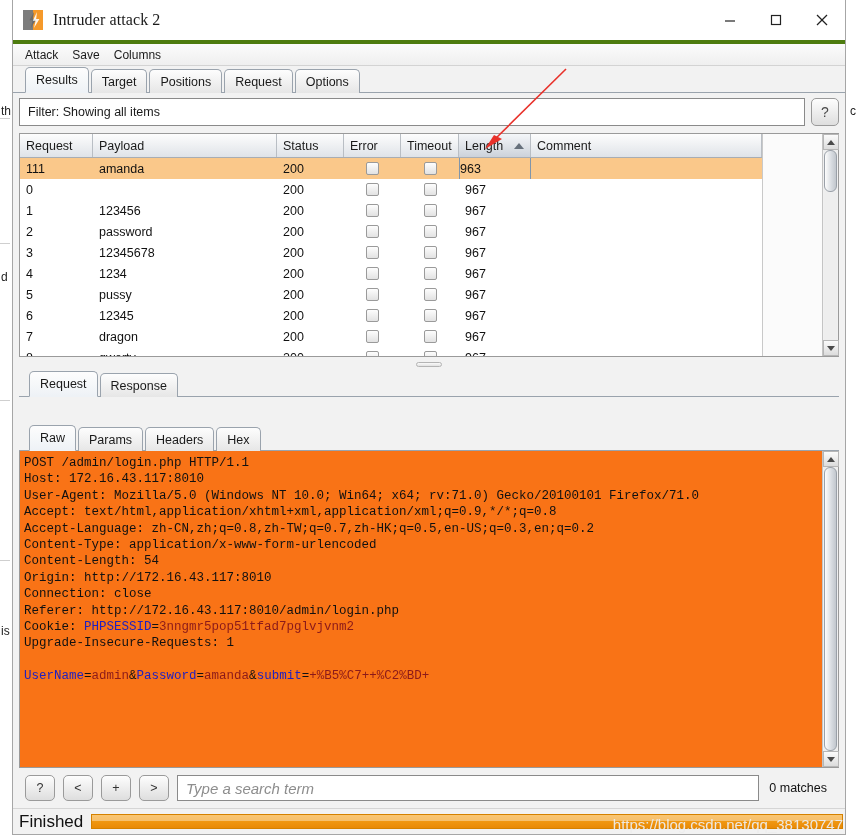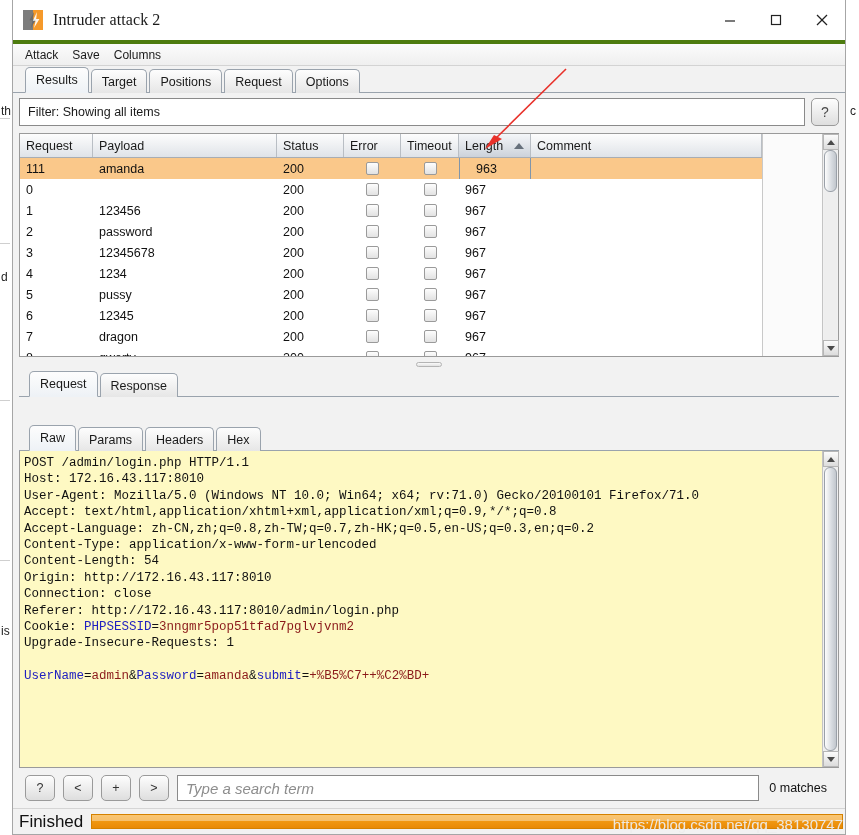--- a/index.html
+++ b/index.html
@@ -143,21 +143,21 @@
   .row { display:flex; height:21px; align-items:center; font-size:12.5px; color:#111; }
   .row.sel { background:#fac88a; }
   .cell { padding:0 6px; overflow:hidden; white-space:nowrap; display:flex; align-items:center; height:21px;}
   .cell.ck { justify-content:center; }
   .chk {
     width:13px; height:13px; border:1px solid #9a9a9a; border-radius:2px;
     background:linear-gradient(#fdfdfd,#e2e2e2);
   }
   .len-sel {
     border:1px solid #7f95ab; background:#fac88a;
-    height:29px; margin-top:1px; width:100%; display:flex; align-items:center; padding-left:16px;
+    height:29px; margin-top:1px; width:100%; display:flex; align-items:center; padding-left:0;
   }
 
   
   .c-req  { flex:0 0 73px; }
   .c-pay  { flex:0 0 184px;text-align:right; }
   .c-sta  { flex:0 0 67px; }
   .c-err  { flex:0 0 57px; }
   .c-tim  { flex:0 0 58px; }
   .c-len  { flex:0 0 72px; }
   .c-com  { flex:1 1 auto; }
@@ -195,21 +195,21 @@
 
   
   #rr-tabs { flex:0 0 26px; display:flex; align-items:flex-end; padding-left:10px; position:relative; }
   #rr-tabs:after { content:""; position:absolute; left:0; right:0; bottom:0; height:1px; background:#9aa3ad; }
 
   
   #raw-tabs { flex:0 0 26px; display:flex; align-items:flex-end; padding-left:10px; position:relative; background:#f2f2f2;margin-top:28px; }
   #raw-tabs:after { content:""; position:absolute; left:0; right:0; bottom:0; height:1px; background:#9aa3ad; }
 
   
-  #reqview { flex:1 1 auto; display:flex; border:1px solid #9a9a9a; border-top:none; background:#fef9c3; min-height:0; }
+  #reqview { flex:1 1 auto; display:flex; border:1px solid #9a9a9a; border-top:none; background:#f97316; min-height:0; }
   #reqtext {
     flex:1 1 auto; overflow:hidden; padding:4px 0 0 4px;
     font-family:"Liberation Mono","DejaVu Sans Mono",monospace;
     font-size:12.5px; line-height:16.4px; color:#111; white-space:pre;
   }
   .kv-k { color:#2020c0; }
   .kv-v { color:#8b1a1a; }
   .blank-line { height:16.4px; }
 
   

